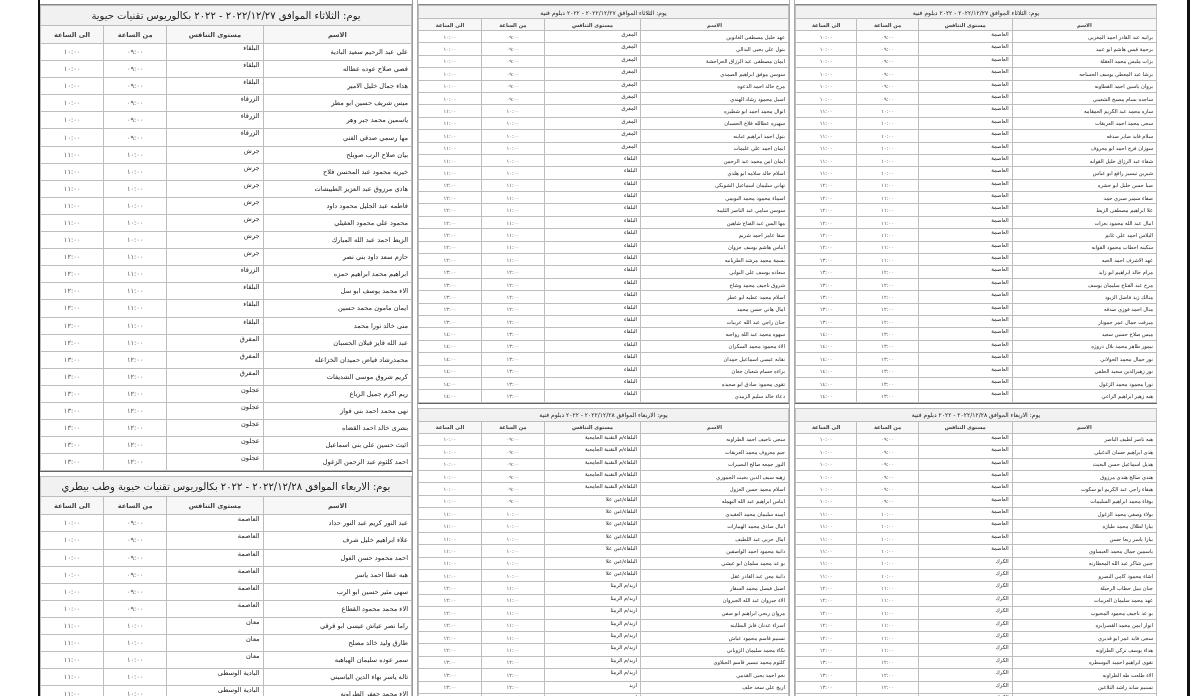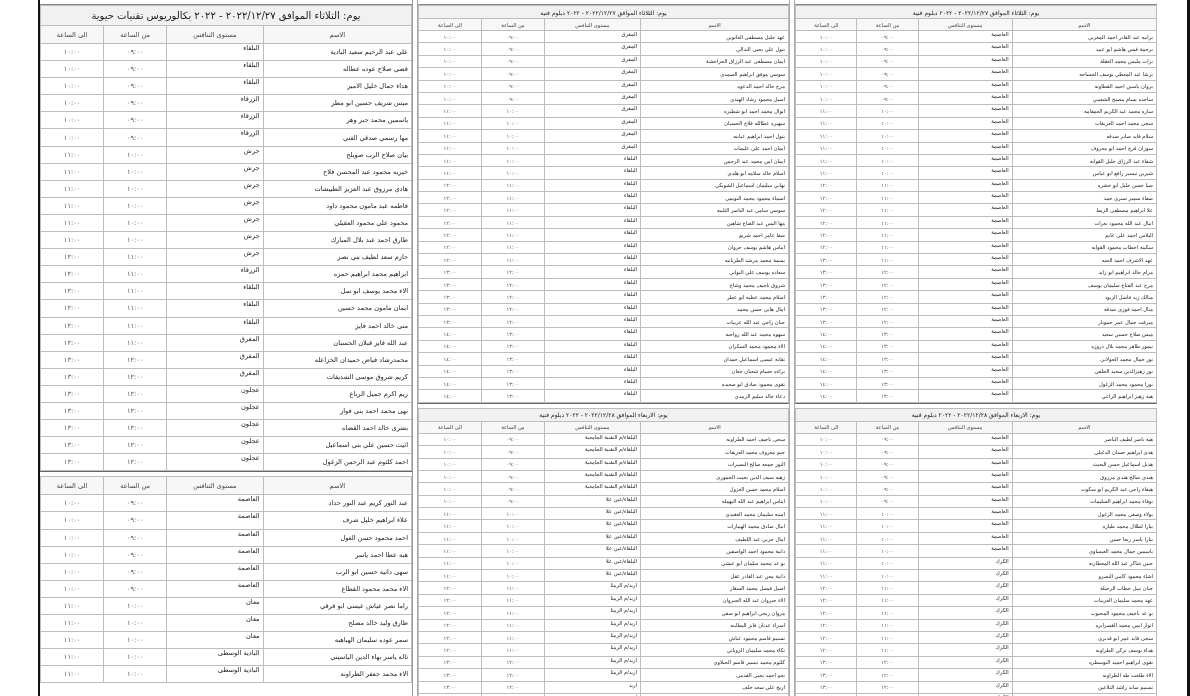--- a/index.html
+++ b/index.html
@@ -10,21 +10,21 @@
   .page.right { left:794px; top:0; width:392px; height:696px; border-left:1px solid #aaa; border-right:3px solid #111; }
   .page.right .inner { width:362px; }
   .topstrip { height:4px; border-bottom:1px solid #888; }
   table.sched { border-collapse:collapse; width:100%; direction:rtl; table-layout:fixed; }
   table.sched td, table.sched th { border:1px solid #bdbdbd; padding:0 3px; overflow:hidden; white-space:nowrap; }
   .left table.sched { font-size:6.6px; }
   .mid table.sched, .right table.sched { font-size:5.2px; }
   .title-row td { background:#f1f1f1; text-align:center; font-weight:normal; }
   .left .title-row td { height:19px; font-size:10px; }
   .mid .title-row td, .right .title-row td { height:12px; font-size:6px; }
-  .head-row th { background:#f7f7f7; font-weight:normal; text-align:center; color:#444; }
+  .head-row th { background:#f7f7f7; font-weight:bold; text-align:center; color:#444; }
   .left .head-row th { height:17px; }
   .mid .head-row th, .right .head-row th { height:11px; }
   .left .data-row td { height:16.1px; }
   .mid .data-row td, .right .data-row td { height:11.4px; }
   td.c-name { text-align:right; }
   td.c-level { text-align:right; vertical-align:top; }
   td.c-from, td.c-to { text-align:center; color:#555; }
   .col-name { width:40%; } .col-level { width:26%; } .col-from { width:17%; } .col-to { width:17%; }
   .gap { height:4px; border-top:1px solid #666; }
 </style>
@@ -99,39 +99,39 @@
             <td class="c-from">١٠:٠٠</td>
             <td class="c-to">١١:٠٠</td>
           </tr>
           <tr class="data-row">
             <td class="c-name">هادي مرزوق عبد العزيز الطبيشات</td>
             <td class="c-level">جرش</td>
             <td class="c-from">١٠:٠٠</td>
             <td class="c-to">١١:٠٠</td>
           </tr>
           <tr class="data-row">
-            <td class="c-name">فاطمه عبد مامون محمود داود</td>
+            <td class="c-name">فاطمه عبد الجليل محمود داود</td>
             <td class="c-level">جرش</td>
             <td class="c-from">١٠:٠٠</td>
             <td class="c-to">١١:٠٠</td>
           </tr>
           <tr class="data-row">
             <td class="c-name">محمود علي محمود العقيلي</td>
             <td class="c-level">جرش</td>
             <td class="c-from">١٠:٠٠</td>
             <td class="c-to">١١:٠٠</td>
           </tr>
           <tr class="data-row">
-            <td class="c-name">طارق احمد عبد بلال المبارك</td>
+            <td class="c-name">الزيط احمد عبد الله المبارك</td>
             <td class="c-level">جرش</td>
             <td class="c-from">١٠:٠٠</td>
             <td class="c-to">١١:٠٠</td>
           </tr>
           <tr class="data-row">
-            <td class="c-name">حازم سعد لطيف بني نصر</td>
+            <td class="c-name">حازم سعد داود بني نصر</td>
             <td class="c-level">جرش</td>
             <td class="c-from">١١:٠٠</td>
             <td class="c-to">١٢:٠٠</td>
           </tr>
           <tr class="data-row">
             <td class="c-name">ابراهيم محمد ابراهيم حمزه</td>
             <td class="c-level">الزرقاء</td>
             <td class="c-from">١١:٠٠</td>
             <td class="c-to">١٢:٠٠</td>
           </tr>
@@ -141,21 +141,21 @@
             <td class="c-from">١١:٠٠</td>
             <td class="c-to">١٢:٠٠</td>
           </tr>
           <tr class="data-row">
             <td class="c-name">ايمان مامون محمد حسين</td>
             <td class="c-level">البلقاء</td>
             <td class="c-from">١١:٠٠</td>
             <td class="c-to">١٢:٠٠</td>
           </tr>
           <tr class="data-row">
-            <td class="c-name">منى خالد احمد فايز</td>
+            <td class="c-name">منى خالد نورا محمد</td>
             <td class="c-level">البلقاء</td>
             <td class="c-from">١١:٠٠</td>
             <td class="c-to">١٢:٠٠</td>
           </tr>
           <tr class="data-row">
             <td class="c-name">عبد الله فايز قبلان الحسبان</td>
             <td class="c-level">المفرق</td>
             <td class="c-from">١١:٠٠</td>
             <td class="c-to">١٢:٠٠</td>
           </tr>
@@ -205,20 +205,23 @@
       </table>
       <div class="gap"></div>
       <table class="sched">
         <colgroup>
           <col class="col-name">
           <col class="col-level">
           <col class="col-from">
           <col class="col-to">
         </colgroup>
         <tbody>
+          <tr class="title-row">
+            <td colspan="4">يوم: الاربعاء  الموافق ٢٠٢٢/١٢/٢٨ - ٢٠٢٢ بكالوريوس تقنيات حيوية وطب بيطري</td>
+          </tr>
           <tr class="head-row">
             <th>الاسم</th>
             <th>مستوى التنافس</th>
             <th>من الساعة</th>
             <th>الى الساعة</th>
           </tr>
           <tr class="data-row">
             <td class="c-name">عبد النور كريم عبد النور حداد</td>
             <td class="c-level">العاصمة</td>
             <td class="c-from">٠٩:٠٠</td>
@@ -236,21 +239,21 @@
             <td class="c-from">٠٩:٠٠</td>
             <td class="c-to">١٠:٠٠</td>
           </tr>
           <tr class="data-row">
             <td class="c-name">هبه عطا احمد ياسر</td>
             <td class="c-level">العاصمة</td>
             <td class="c-from">٠٩:٠٠</td>
             <td class="c-to">١٠:٠٠</td>
           </tr>
           <tr class="data-row">
-            <td class="c-name">سهى دانية حسين ابو الرب</td>
+            <td class="c-name">سهى مثير حسين ابو الرب</td>
             <td class="c-level">العاصمة</td>
             <td class="c-from">٠٩:٠٠</td>
             <td class="c-to">١٠:٠٠</td>
           </tr>
           <tr class="data-row">
             <td class="c-name">الاء محمد محمود القطاع</td>
             <td class="c-level">العاصمة</td>
             <td class="c-from">٠٩:٠٠</td>
             <td class="c-to">١٠:٠٠</td>
           </tr>

